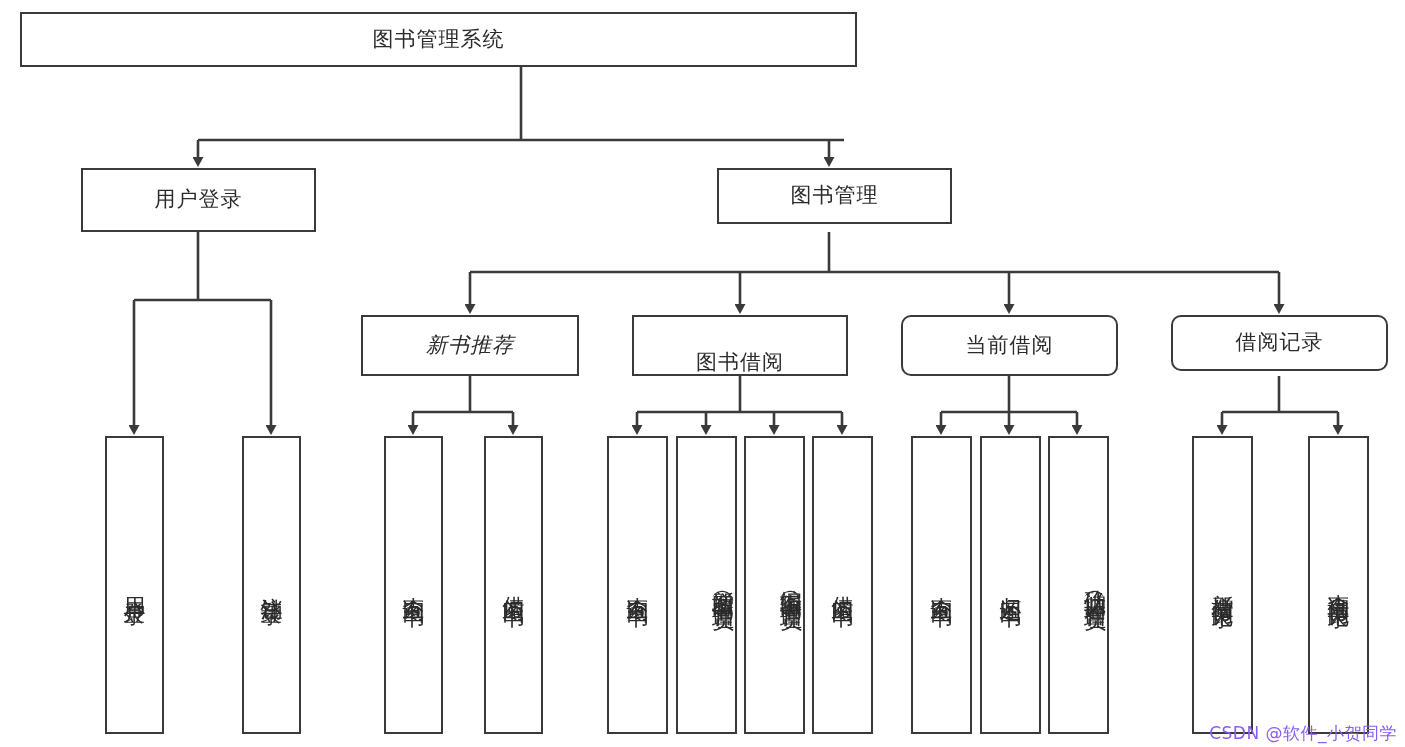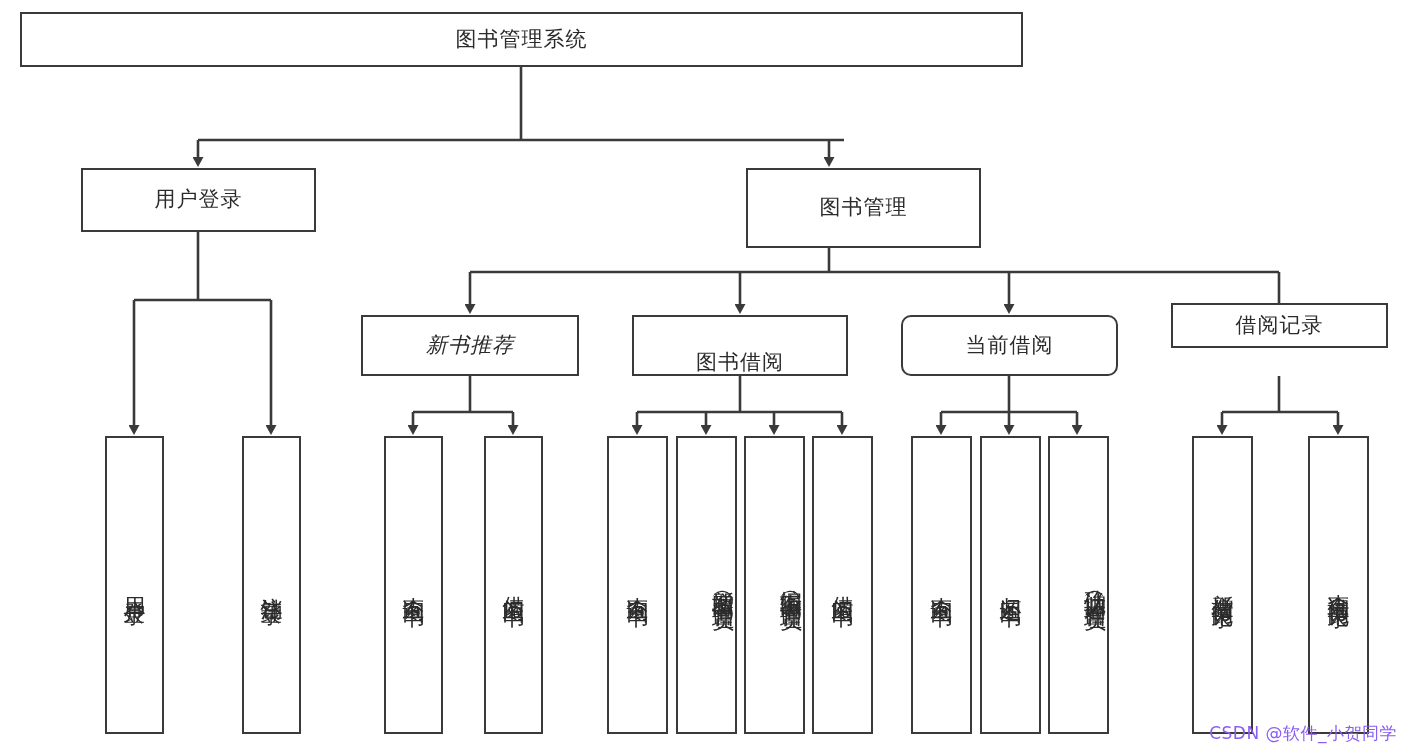--- a/index.html
+++ b/index.html
@@ -123,41 +123,41 @@
       <path d="M1009,412 L1009,426" marker-end="url(#arrow)"></path>
       <path d="M1077,412 L1077,426" marker-end="url(#arrow)"></path>
 
       <path d="M1279,376 L1279,412"></path>
       <path d="M1222,412 L1338,412"></path>
       <path d="M1222,412 L1222,426" marker-end="url(#arrow)"></path>
       <path d="M1338,412 L1338,426" marker-end="url(#arrow)"></path>
     </g>
   </svg>
 
-  <div class="node horiz" style="left:20px; top:12px; width:1003px; height:55px;">
+  <div class="node horiz" style="left:20px; top:12px; width:837px; height:55px;">
     <span>图书管理系统</span>
   </div>
 
   <div class="node horiz" style="left:81px; top:168px; width:235px; height:64px;">
     <span>用户登录</span>
   </div>
-  <div class="node horiz" style="left:746px; top:168px; width:235px; height:80px;">
+  <div class="node horiz" style="left:717px; top:168px; width:235px; height:56px;">
     <span>图书管理</span>
   </div>
 
   <div class="node horiz" style="left:361px; top:315px; width:218px; height:61px;font-style:italic;">
     <span>新书推荐</span>
   </div>
   <div class="node horiz" style="left:632px; top:315px; width:216px; height:61px;align-items:flex-end;">
     <span>图书借阅</span>
   </div>
   <div class="node horiz" style="left:901px; top:315px; width:217px; height:61px;border-radius:10px;">
     <span>当前借阅</span>
   </div>
-  <div class="node horiz" style="left:1171px; top:303px; width:217px; height:45px;">
+  <div class="node horiz" style="left:1171px; top:315px; width:217px; height:56px;border-radius:10px;">
     <span>借阅记录</span>
   </div>
 
   <div class="node vert" style="left:105px; top:436px; width:59px; height:298px;">
     <span class="vtext">用户登录</span>
   </div>
   <div class="node vert" style="left:242px; top:436px; width:59px; height:298px;">
     <span class="vtext">注销登录</span>
   </div>
 

